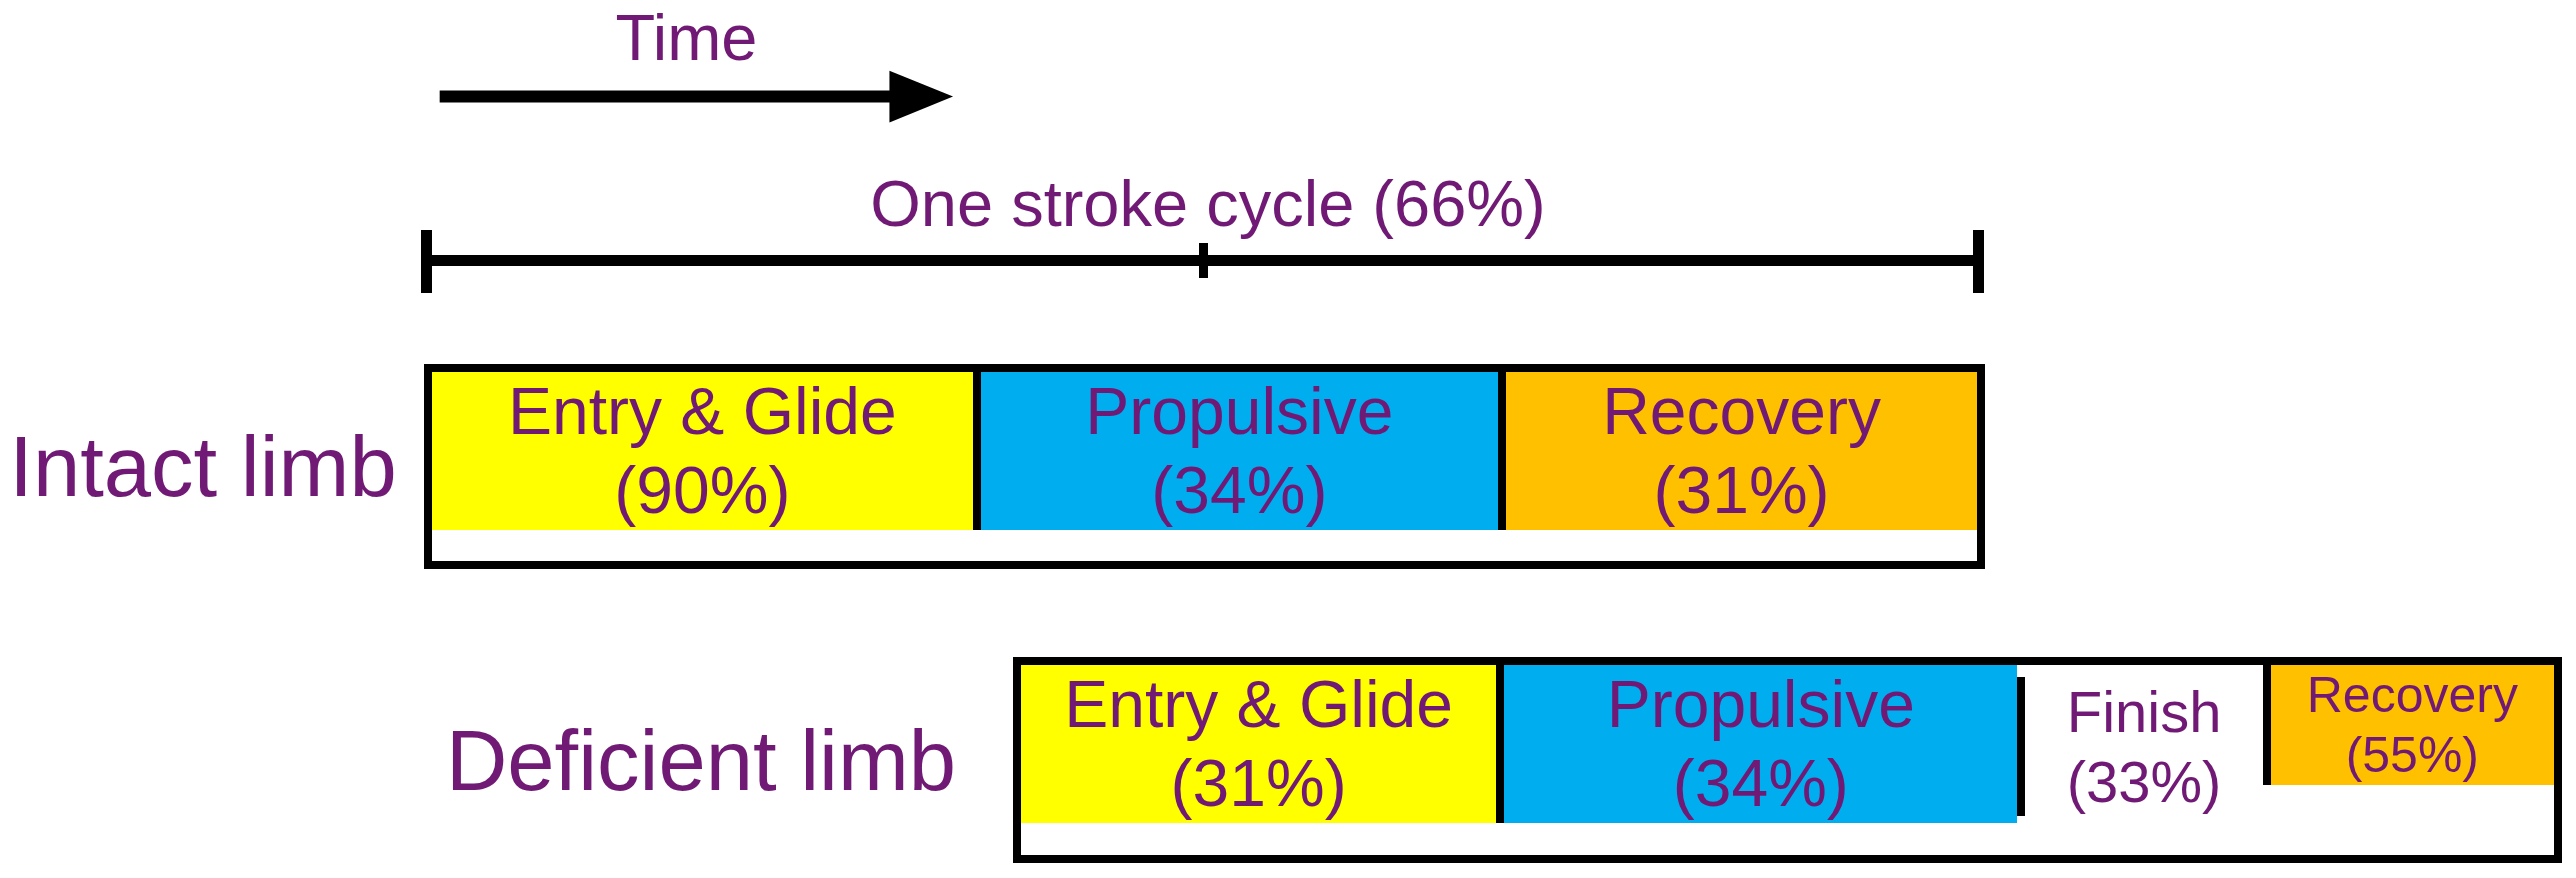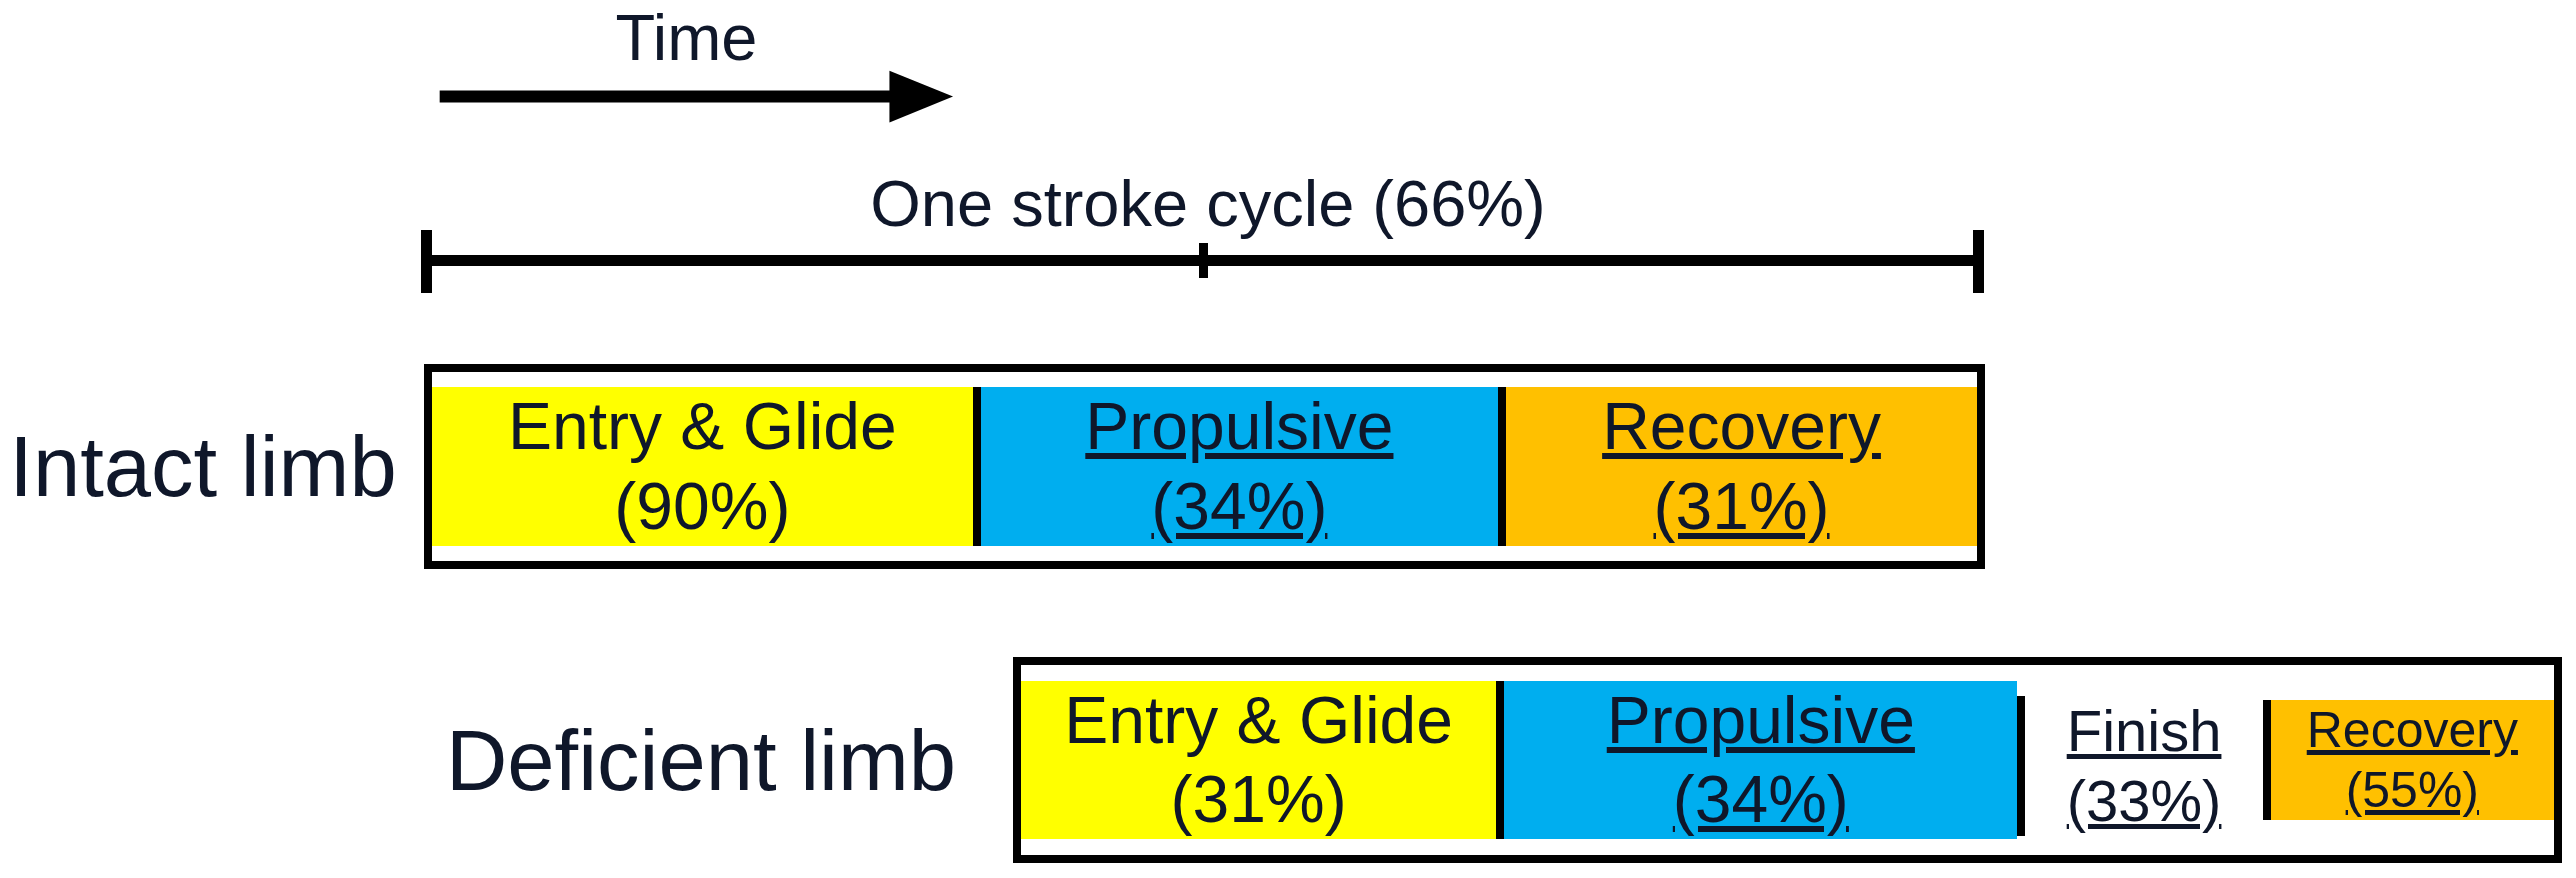--- a/index.html
+++ b/index.html
@@ -1,21 +1,21 @@
 <!DOCTYPE html>
 <html style="font-size:14.8px"><head>
 <meta charset="utf-8">
 <style>
   html,body{margin:0;padding:0;background:#ffffff;}
   #stage{
     position:relative;
     width:2576px;height:879px;
     background:#ffffff;
     font-family:"Liberation Sans", sans-serif;
-    color:#0f172a;
+    color:#701a75;
     overflow:hidden;
   }
   .abs{position:absolute;}
 
   
   #time-label{
     left:516px;top:4.6px;width:341px;
     text-align:center;font-size:65px;line-height:1;
   }
   #time-arrow{left:424px;top:65px;}
@@ -34,32 +34,32 @@
   
   .row-label{
     display:flex;align-items:center;justify-content:center;
     font-size:85px;line-height:1;white-space:nowrap;
   }
   #intact-label{left:0px;top:364px;width:406px;height:205px;}
   #deficient-label{left:406px;top:657px;width:590px;height:206px;}
 
   
   .bar{
-    display:flex;flex-direction:row;align-items:center;
+    display:flex;flex-direction:row;align-items:flex-start;
     box-sizing:border-box;border:8.3px solid #000;background:#fff;
   }
   #bar-intact{left:424px;top:364px;width:1561px;height:205px;}
   #bar-deficient{left:1013px;top:657px;width:1549px;height:206px;}
   .segment{
     box-sizing:border-box;
     display:flex;flex-direction:column;align-items:center;justify-content:center;
     text-align:center;font-size:66px;line-height:1.2;
     overflow:hidden;
   }
-  .segment + .segment{border-left:8.3px solid #000;text-decoration:underline;}
+  .segment + .segment{border-left:8.3px solid #000;}
   #bar-deficient .segment:nth-child(3){font-size:58px;margin-top:12px;}
   #bar-deficient .segment:nth-child(4){font-size:50px;}
 </style>
 </head>
 <body>
 
 <div id="stage">
 
   <div class="abs" id="time-label">Time</div>
 

